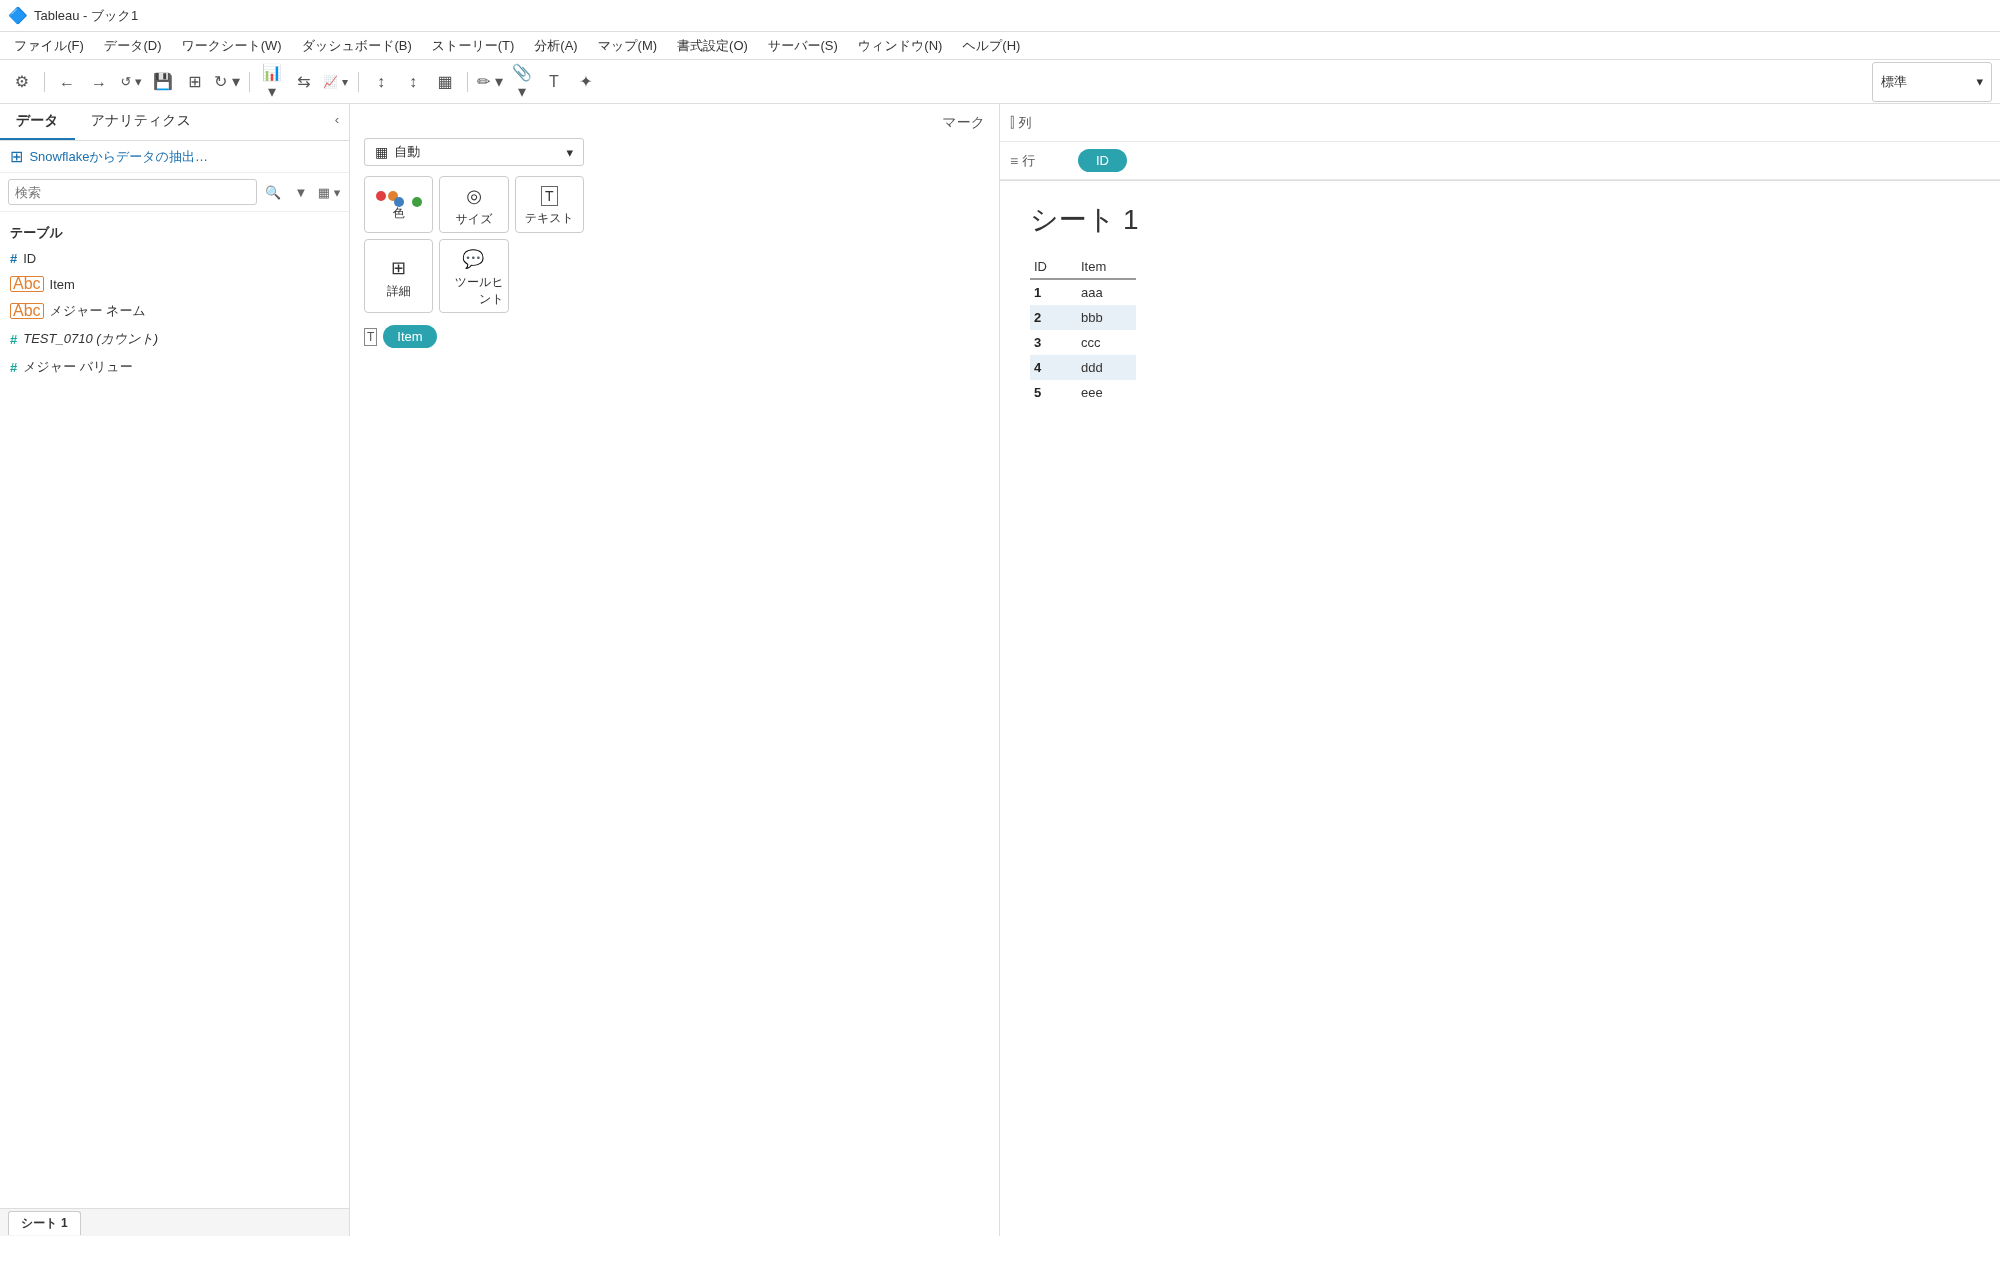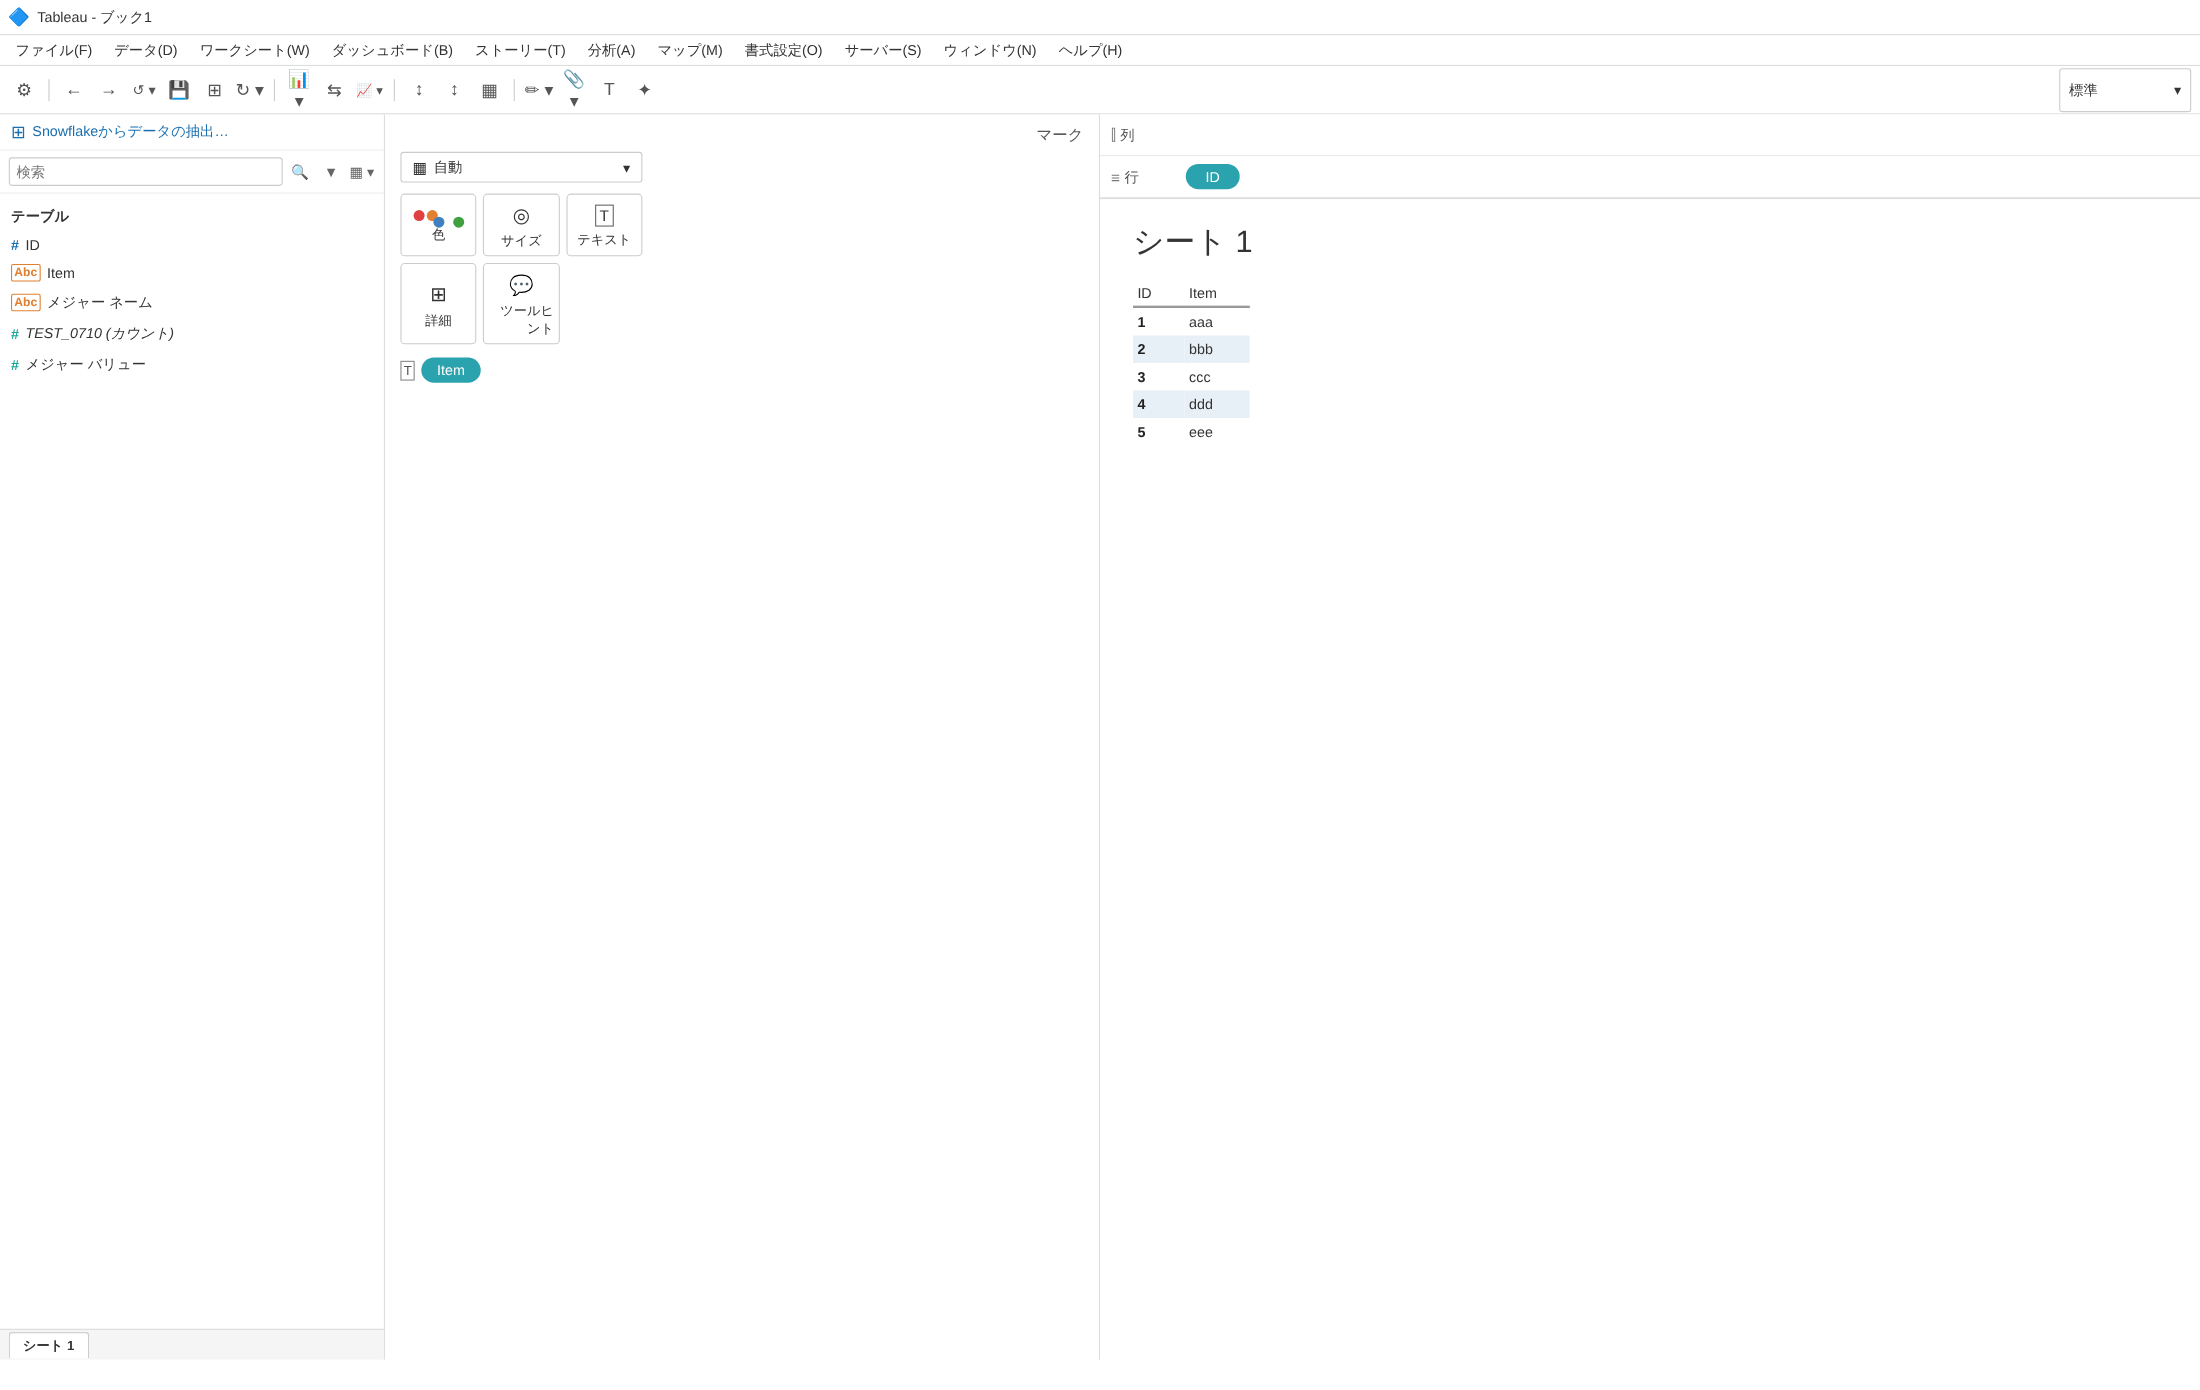--- a/index.html
+++ b/index.html
@@ -33,21 +33,21 @@
     .ds-icon { color: #1a6faf; font-size: 16px; }
 
     #search-bar { display: flex; align-items: center; padding: 6px 8px; border-bottom: 1px solid #eee; gap: 4px; }
     #search-input { flex: 1; border: 1px solid #ccc; border-radius: 3px; padding: 3px 6px; font-size: 13px; height: 26px; }
     .search-icon-btn { width: 24px; height: 24px; display: flex; align-items: center; justify-content: center; cursor: pointer; color: #666; }
 
     #fields-section { padding: 8px 0; overflow-y: auto; flex: 1; }
     .section-title { font-size: 13px; font-weight: bold; padding: 4px 10px 4px 10px; color: #333; }
     .field-item { display: flex; align-items: center; padding: 5px 10px; gap: 6px; cursor: pointer; font-size: 13px; }
     .field-type-hash { color: #1a6faf; font-size: 13px; font-weight: bold; }
-    .field-type-abc { color: #e08030; font-size: 11px; font-weight: bold; border: 1px solid currentColor; border-radius: 2px; padding: 0 2px; line-height: 14px; }
+    .field-type-abc { color: #e08030; font-size: 16px; font-weight: normal; border: 1px solid currentColor; border-radius: 2px; padding: 0 2px; line-height: 14px; }
     .field-type-hash-teal { color: #17a89a; font-size: 13px; font-weight: bold; }
     .field-name { font-size: 13px; }
     .field-name.italic { font-style: italic; }
 
     
     #sheet-tabs { display: flex; align-items: center; height: 28px; border-top: 1px solid #ddd; background: #f5f5f5; padding: 0 8px; gap: 4px; }
     .sheet-tab { padding: 3px 12px; font-size: 12px; border: 1px solid #ccc; background: #fff; border-radius: 3px 3px 0 0; cursor: pointer; }
     .sheet-tab.active { background: #fff; border-bottom: none; font-weight: bold; }
 
     
@@ -139,20 +139,25 @@
   <div class="toolbar-spacer"></div>
   <div class="toolbar-dropdown">
     <span>標準</span>
     <span style="margin-left:auto;">▾</span>
   </div>
 </div>
 
 <div id="main">
 
   <div id="left-panel">
+    <div id="panel-tabs">
+      <div class="panel-tab active">データ</div>
+      <div class="panel-tab">アナリティクス</div>
+      <div class="panel-tab-arrow">‹</div>
+    </div>
 
     <div id="data-source">
       <span class="ds-icon">⊞</span>
       <span>Snowflakeからデータの抽出…</span>
     </div>
 
     <div id="search-bar">
       <input id="search-input" type="text" placeholder="検索" style="">
       <span class="search-icon-btn">🔍</span>
       <span class="search-icon-btn">▼</span>

